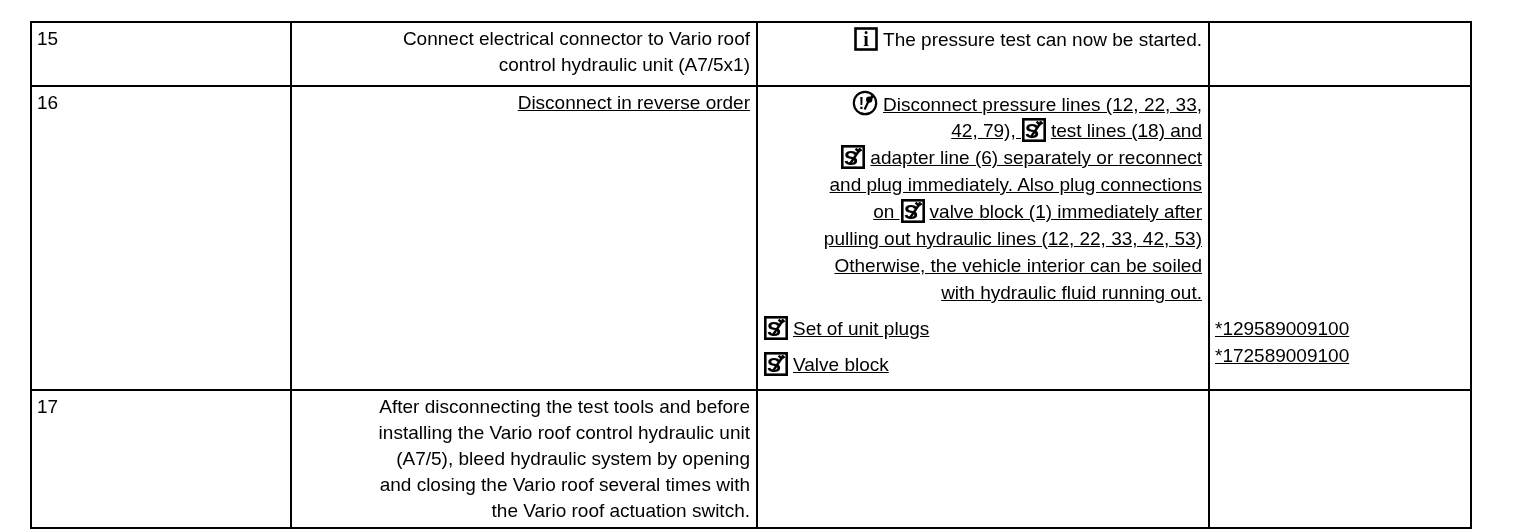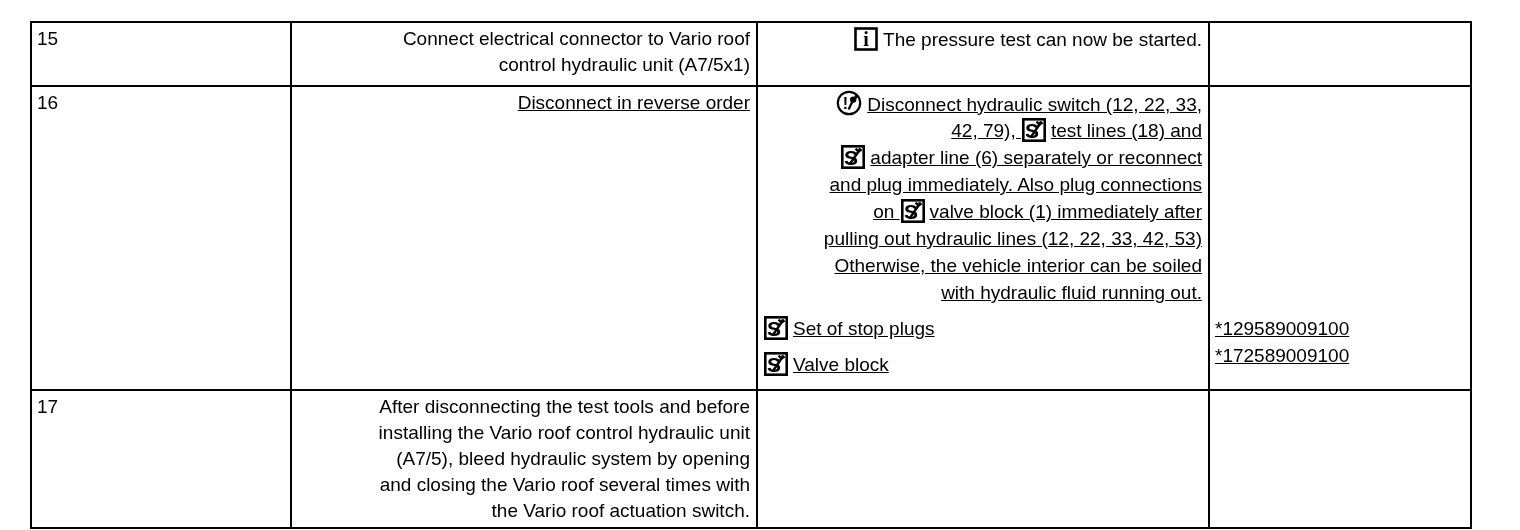--- a/index.html
+++ b/index.html
@@ -81,21 +81,21 @@
             </div>
       </td>
       <td>
         <div class="notes">
               <div class="line"><span class="icon"><svg width="26" height="26" viewBox="0 0 26 26">
                     <circle cx="13" cy="13" r="11.2" fill="#fff" stroke="#000" stroke-width="2.2"></circle>
                     <text x="9.4" y="19" font-family="Liberation Sans, sans-serif" font-size="16" font-weight="bold" fill="#000" text-anchor="middle">!</text>
                     <path d="M12.6 19.5 L16.4 11.5" stroke="#000" stroke-width="2.2" fill="none"></path>
                     <circle cx="17.2" cy="9.6" r="3.2" fill="#000"></circle>
                     <rect x="18.6" y="5.2" width="2.8" height="3" fill="#000" transform="rotate(25 20 6.7)"></rect>
-                  </svg></span><span>Disconnect hydraulic switch (12, 22, 33,</span></div>
+                  </svg></span><span>Disconnect pressure lines (12, 22, 33,</span></div>
               <div class="line"><span>42, 79), </span><span class="icon"><svg width="24" height="24" viewBox="0 0 24 24">
                     <rect x="1.3" y="1.3" width="21.4" height="21.4" fill="#fff" stroke="#000" stroke-width="2.6"></rect>
                     <text x="10" y="19.5" font-family="Liberation Sans, sans-serif" font-size="21" font-weight="bold" fill="#000" text-anchor="middle">S</text>
                     <path d="M8.5 19.5 L17.5 6.5" stroke="#000" stroke-width="2.4" fill="none"></path>
                     <path d="M14.6 3.6 L17.5 6.5 L20.6 4.4" stroke="#000" stroke-width="2.4" fill="none"></path>
                     <circle cx="18.6" cy="4.6" r="1.5" fill="#000"></circle>
                   </svg></span><span>test lines (18) and</span></div>
               <div class="line"><span class="icon"><svg width="24" height="24" viewBox="0 0 24 24">
                     <rect x="1.3" y="1.3" width="21.4" height="21.4" fill="#fff" stroke="#000" stroke-width="2.6"></rect>
                     <text x="10" y="19.5" font-family="Liberation Sans, sans-serif" font-size="21" font-weight="bold" fill="#000" text-anchor="middle">S</text>
@@ -115,21 +115,21 @@
               <div class="line"><span>Otherwise, the vehicle interior can be soiled</span></div>
               <div class="line"><span>with hydraulic fluid running out.</span></div>
             </div>
         <div class="tool-line">
           <span class="icon"><svg width="24" height="24" viewBox="0 0 24 24">
                   <rect x="1.3" y="1.3" width="21.4" height="21.4" fill="#fff" stroke="#000" stroke-width="2.6"></rect>
                   <text x="10" y="19.5" font-family="Liberation Sans, sans-serif" font-size="21" font-weight="bold" fill="#000" text-anchor="middle">S</text>
                   <path d="M8.5 19.5 L17.5 6.5" stroke="#000" stroke-width="2.4" fill="none"></path>
                   <path d="M14.6 3.6 L17.5 6.5 L20.6 4.4" stroke="#000" stroke-width="2.4" fill="none"></path>
                   <circle cx="18.6" cy="4.6" r="1.5" fill="#000"></circle>
-                </svg></span><span>Set of stop plugs</span>
+                </svg></span><span>Set of unit plugs</span>
         </div>
         <div class="tool-line">
           <span class="icon"><svg width="24" height="24" viewBox="0 0 24 24">
                   <rect x="1.3" y="1.3" width="21.4" height="21.4" fill="#fff" stroke="#000" stroke-width="2.6"></rect>
                   <text x="10" y="19.5" font-family="Liberation Sans, sans-serif" font-size="21" font-weight="bold" fill="#000" text-anchor="middle">S</text>
                   <path d="M8.5 19.5 L17.5 6.5" stroke="#000" stroke-width="2.4" fill="none"></path>
                   <path d="M14.6 3.6 L17.5 6.5 L20.6 4.4" stroke="#000" stroke-width="2.4" fill="none"></path>
                   <circle cx="18.6" cy="4.6" r="1.5" fill="#000"></circle>
                 </svg></span><span>Valve block</span>
         </div>

